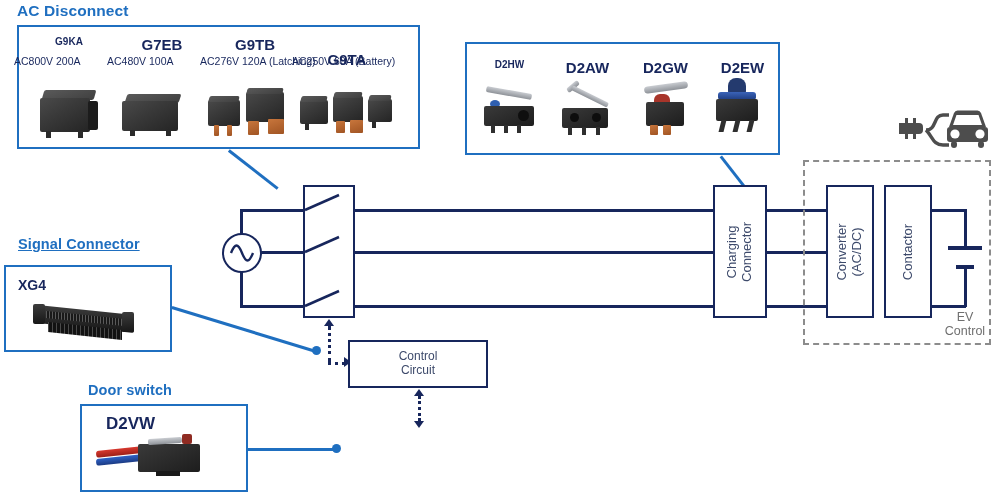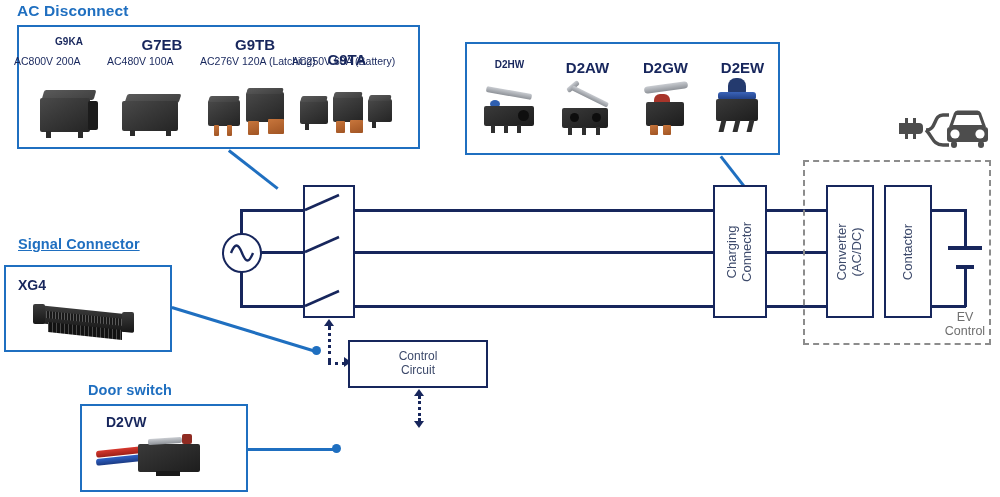--- a/index.html
+++ b/index.html
@@ -233,21 +233,21 @@
     <div class="conn-teeth" style="left:16px;top:26px;width:74px;height:10px;background:repeating-linear-gradient(90deg,#4a4a4a 0 1px,#121212 1px 4px);transform:skewY(6deg);"></div>
   </div>
 
   <div class="leader" style="left:172px;top:306px;width:148px;transform:rotate(17deg);"></div>
   <div class="leader-dot" style="left:312px;top:346px;"></div>
 
   <div class="group-title" style="left:88px;top:382px;font-size:14.5px;">Door switch</div>
 
   <div class="panel" style="left:80px;top:404px;width:168px;height:88px;"></div>
 
-  <div class="part-name" style="left:106px;top:414px;width:60px;font-size:14px;text-align:left;">D2VW</div>
+  <div class="part-name" style="left:106px;top:414px;width:60px;font-size:17px;text-align:left;">D2VW</div>
 
   <div class="photo" style="left:96px;top:434px;width:120px;height:52px;">
     <div class="wire-red" style="left:0px;top:14px;width:56px;height:7px;transform:rotate(-6deg);"></div>
     <div class="wire-blue" style="left:0px;top:22px;width:56px;height:7px;transform:rotate(-6deg);"></div>
     <div class="sw-body" style="left:42px;top:10px;width:62px;height:28px;"></div>
     <div class="sw-lever" style="left:52px;top:4px;width:34px;height:6px;transform:rotate(-4deg);"></div>
     <div class="sw-button" style="left:86px;top:0px;width:10px;height:10px;background:#8f2b22;border-radius:2px;"></div>
     <div class="sw-pin" style="left:60px;top:37px;width:24px;height:5px;background:#1a1a1a;"></div>
   </div>
 

